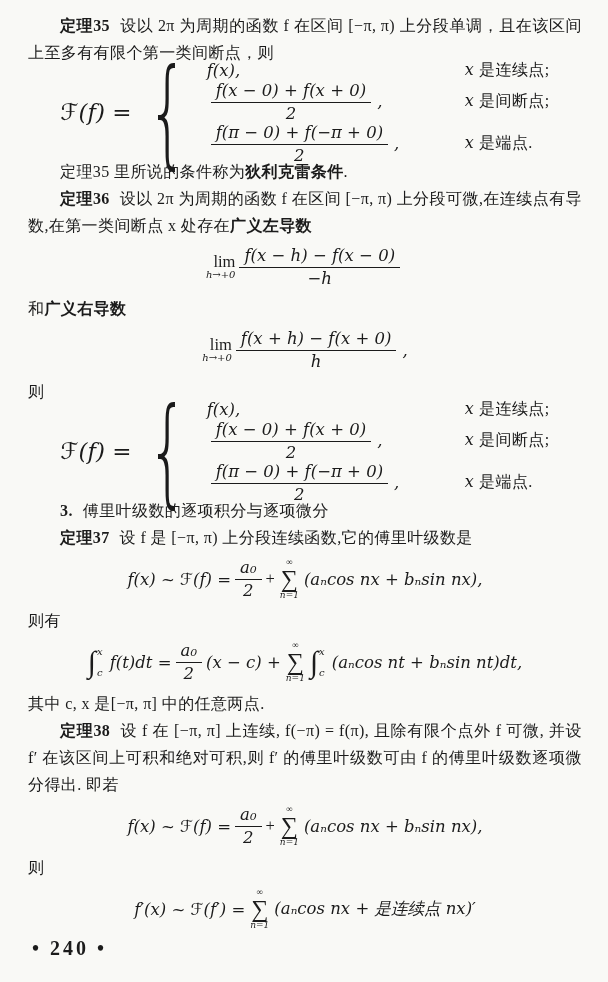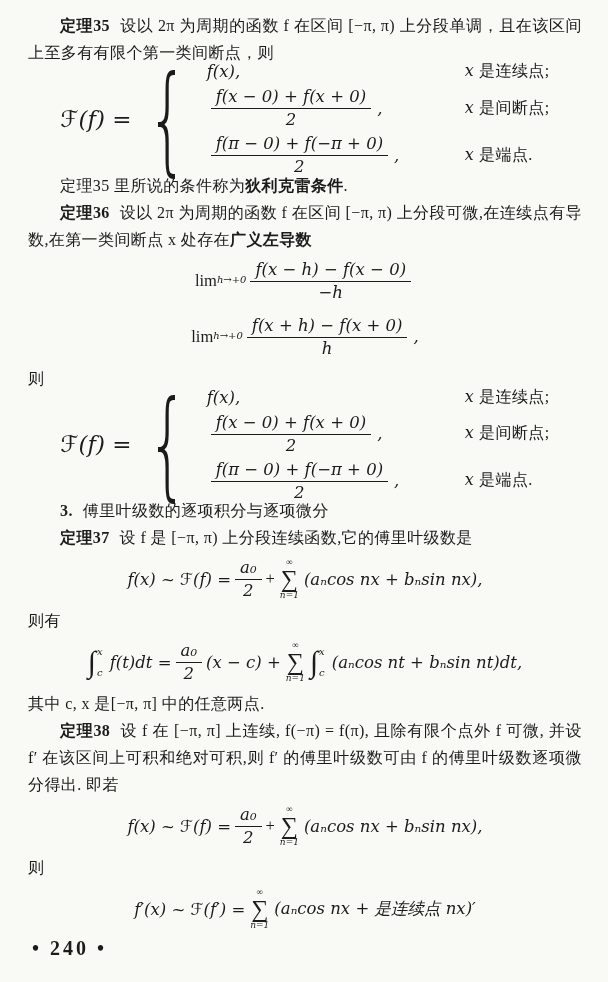--- a/index.html
+++ b/index.html
@@ -39,21 +39,21 @@
   .up { font-style:normal; }
 
   .frac {
     display:inline-flex; flex-direction:column; align-items:center;
     vertical-align:middle; margin:0 4px; line-height:19px;
   }
   .frac .num { padding:0 5px 2px; border-bottom:1.4px solid #1b1b1b; }
   .frac .den { padding-top:1px; }
 
   .lim {
-    display:inline-flex; flex-direction:row; align-items:center;
+    display:inline-flex; flex-direction:column; align-items:flex-end;
     line-height:1.05; 
   }
   .lim .lim-word { font-style:normal; }
   .lim .lim-sub { font-size:10px; }
 
   .sum {
     display:inline-flex; flex-direction:column; align-items:center;
     line-height:1; margin:0 5px;
   }
   .sum .sum-top { font-size:9px; font-style:normal; }
@@ -69,21 +69,21 @@
 
   
   .cases-formula { margin:4px 0; }
   .cases-lhs { margin-right:2px; font-size:23px; }
   .brace {
     font-family:"DejaVu Sans",sans-serif; font-style:normal;
     font-size:118px; line-height:108px; height:108px;
     display:inline-block; transform:scaleX(0.55);
     transform-origin:center; font-weight:100; margin:0 -6px 0 -4px;
   }
-  .case-rows { display:flex; flex-direction:column; gap:5px; margin-left:8px; }
+  .case-rows { display:flex; flex-direction:column; margin-left:8px; }
   .case-row { display:flex; align-items:center; }
   .case-expr { display:flex; align-items:center; min-width:258px; }
   .case-cond { font-size:16px; letter-spacing:0.4px; }
   .case-cond .m { margin-right:5px; }
   .trail { margin-left:2px; }
 
   .page-number {
     margin-top:auto; font-weight:700; font-size:20px;
     letter-spacing:3px; padding-left:4px;
   }
@@ -134,20 +134,21 @@
     <span class="lim">
         <span class="lim-word">lim</span>
         <span class="lim-sub m">h→+0</span>
       </span>
     <span class="frac">
         <span class="num m">f(x − h) − f(x − 0)</span>
         <span class="den m">−h</span>
       </span>
   </div>
 
+  <p class="para"><span>和</span><b>广义右导数</b></p>
 
   <div class="formula">
     <span class="lim">
         <span class="lim-word">lim</span>
         <span class="lim-sub m">h→+0</span>
       </span>
     <span class="frac">
         <span class="num m">f(x + h) − f(x + 0)</span>
         <span class="den m">h</span>
       </span>

